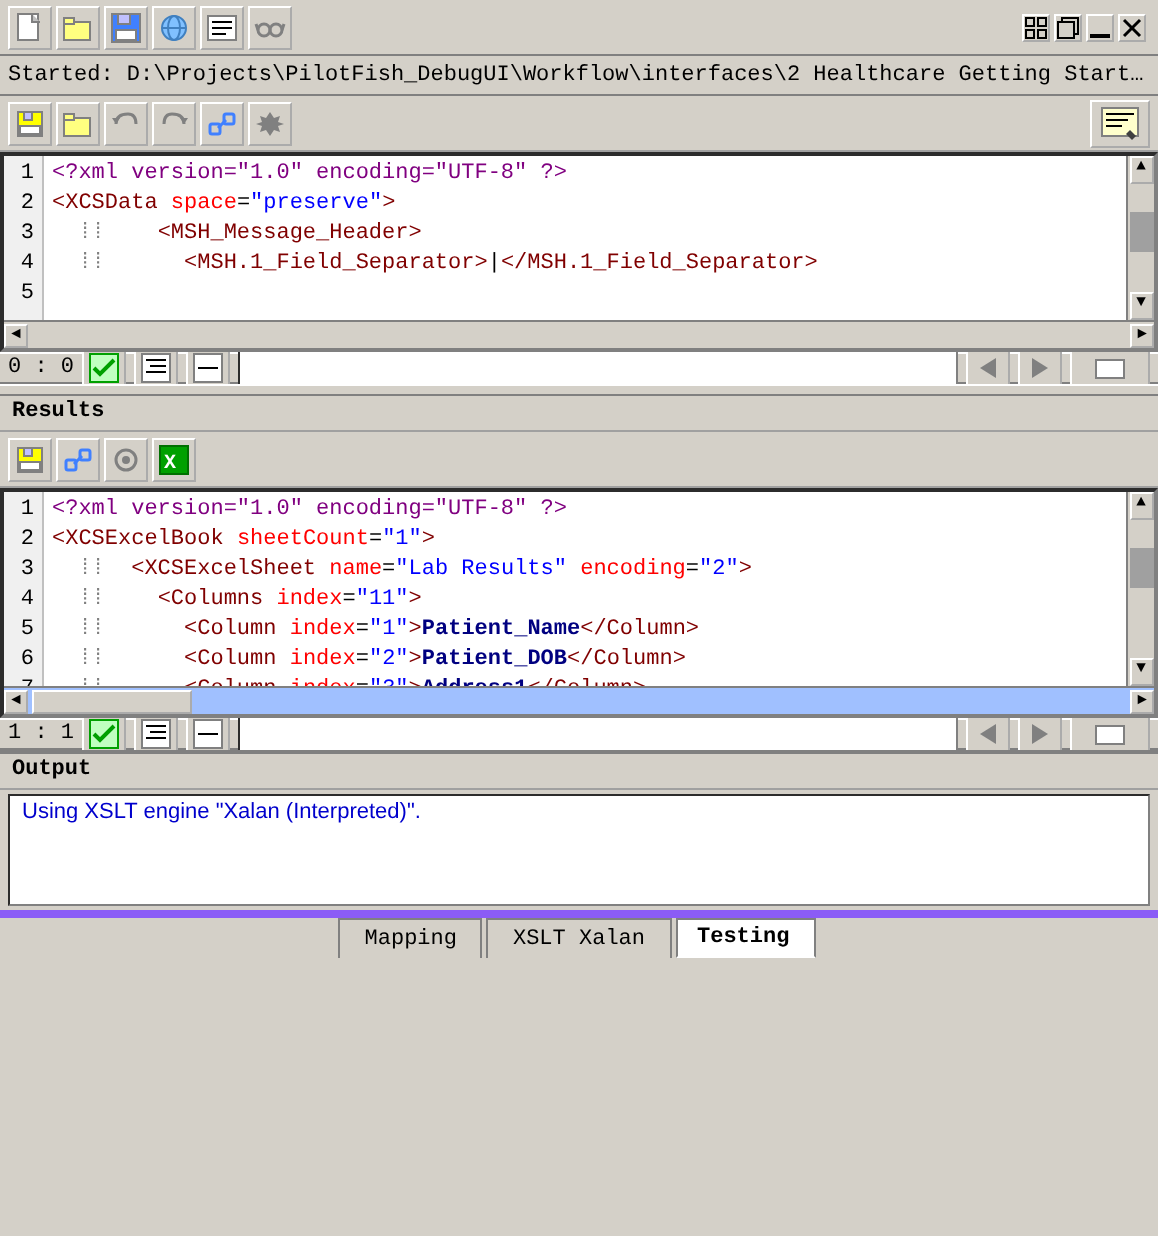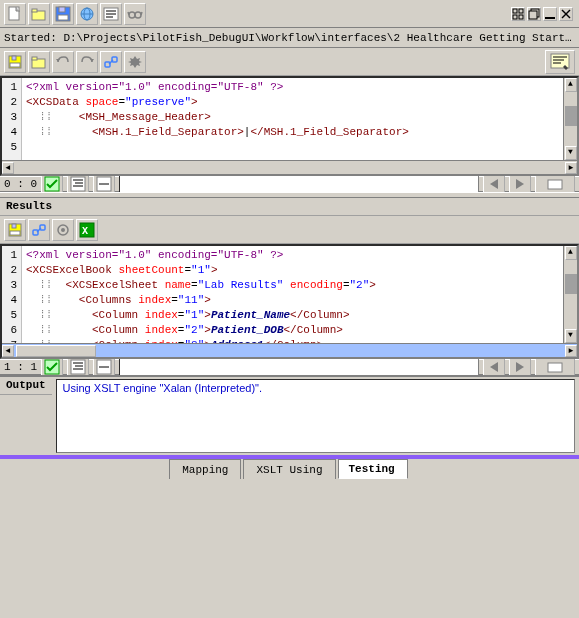--- a/index.html
+++ b/index.html
@@ -87,21 +87,21 @@
       background: #d4d0c8;
       border-top: 1px solid #808080;
       display: flex;
       align-items: center;
     }
 
     
     .xml-tag { color: #800000; font-weight: normal; }
     .xml-attr { color: #ff0000; margin-top: 20px; }
     .xml-attr-val { color: #0000ff; }
-    .xml-text { color: #000080; font-weight: bold; font-style: italic; }
+    .xml-text { color: #000080; font-weight: bold; }
     .xml-pi { color: #800080; }
     .xml-indent { color: #808080; }
 
     
     .status-bar {
       display: flex;
       align-items: center;
       background: #d4d0c8;
       border-top: 1px solid #ffffff;
       border-bottom: 1px solid #808080;
@@ -146,20 +146,21 @@
       background: #d4d0c8;
       border-bottom: 1px solid #a0a0a0;
       height: 18px;
     }
 
     
     .output-section {
       background: #d4d0c8;
       border-top: 2px solid #808080;
       display: flex;
+      flex-direction: column;
       height: 80px;
     }
 
     .output-label {
       font-size: 11px;
       font-weight: bold;
       color: #000;
       padding: 2px 6px;
       border-bottom: 1px solid #a0a0a0;
       height: 18px;
@@ -571,18 +572,18 @@
   <div class="output-content">
     <div class="output-text">Using XSLT engine "Xalan (Interpreted)".</div>
   </div>
 </div>
 
 <div class="bottom-tabs">
   <div class="tab">
     <span>Mapping</span>
   </div>
   <div class="tab">
-    <span>XSLT Using</span>
+    <span>XSLT Xalan</span>
   </div>
   <div class="tab active">
     <span>Testing</span>
   </div>
 </div>
 
 </body></html>

